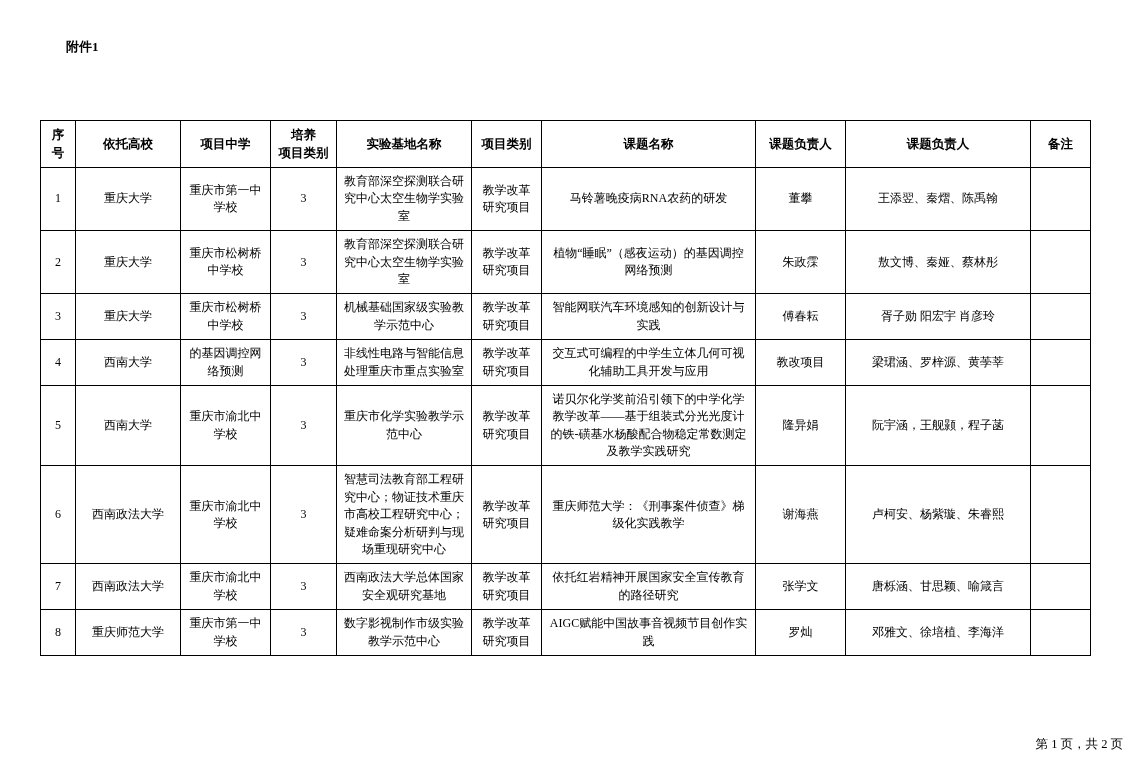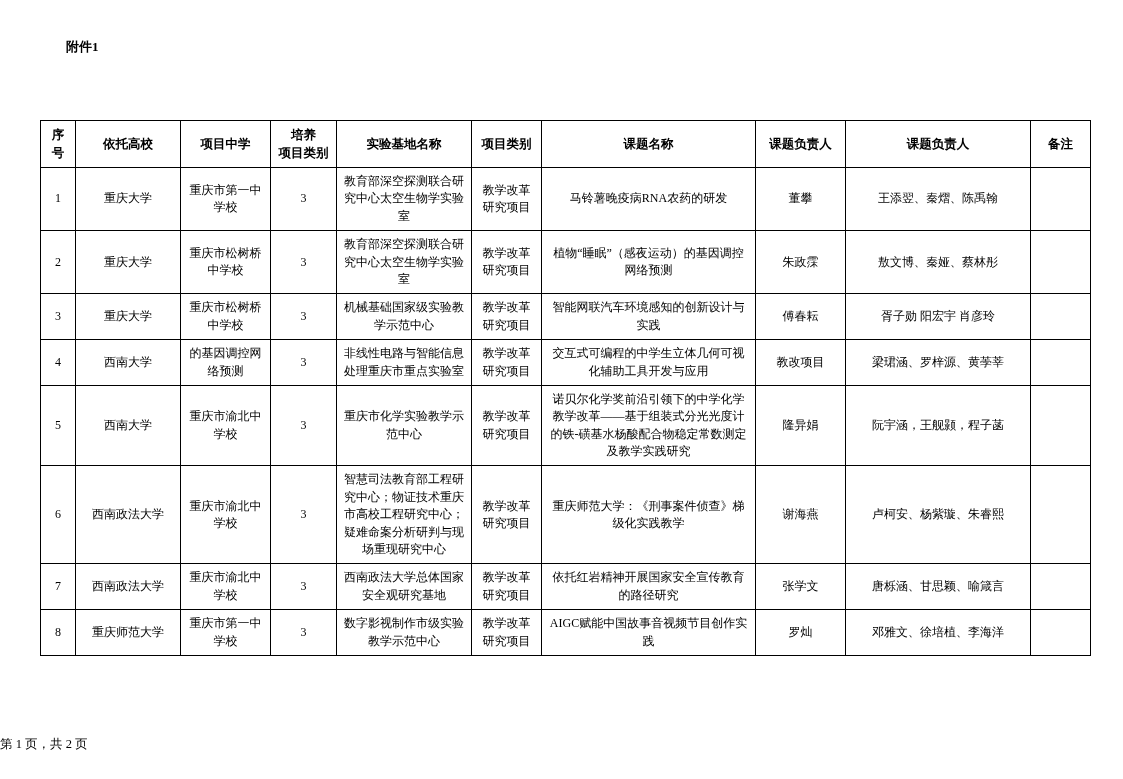--- a/index.html
+++ b/index.html
@@ -27,21 +27,21 @@
     word-break:break-all;overflow:hidden;
   }
   table.doc th{
     font-weight:bold;font-size:12.5px;height:38px;
     text-align:center;white-space:pre-line;padding:4px 2px;
   }
   td.al-center{text-align:center;}
   td.al-left{text-align:center;margin-left:8px;}
   .footer{
     position:absolute;left:0;top:736px;width:100%;
-    text-align:left;font-size:12.5px;
+    text-align:right;font-size:12.5px;
   }
 </style>
 </head>
 <body>
 
 <div class="page">
   <div class="attachment">附件1</div>
 
   <table class="doc">
     <colgroup>

